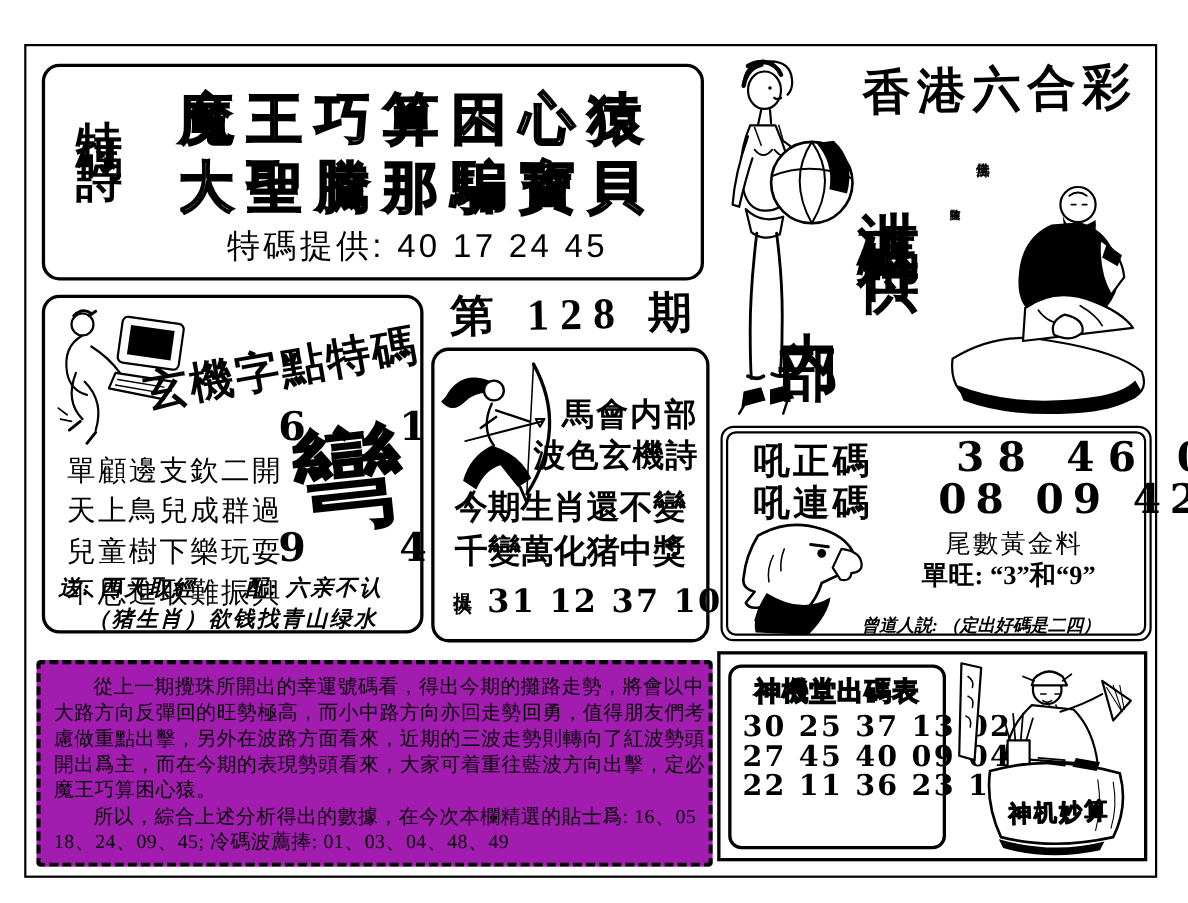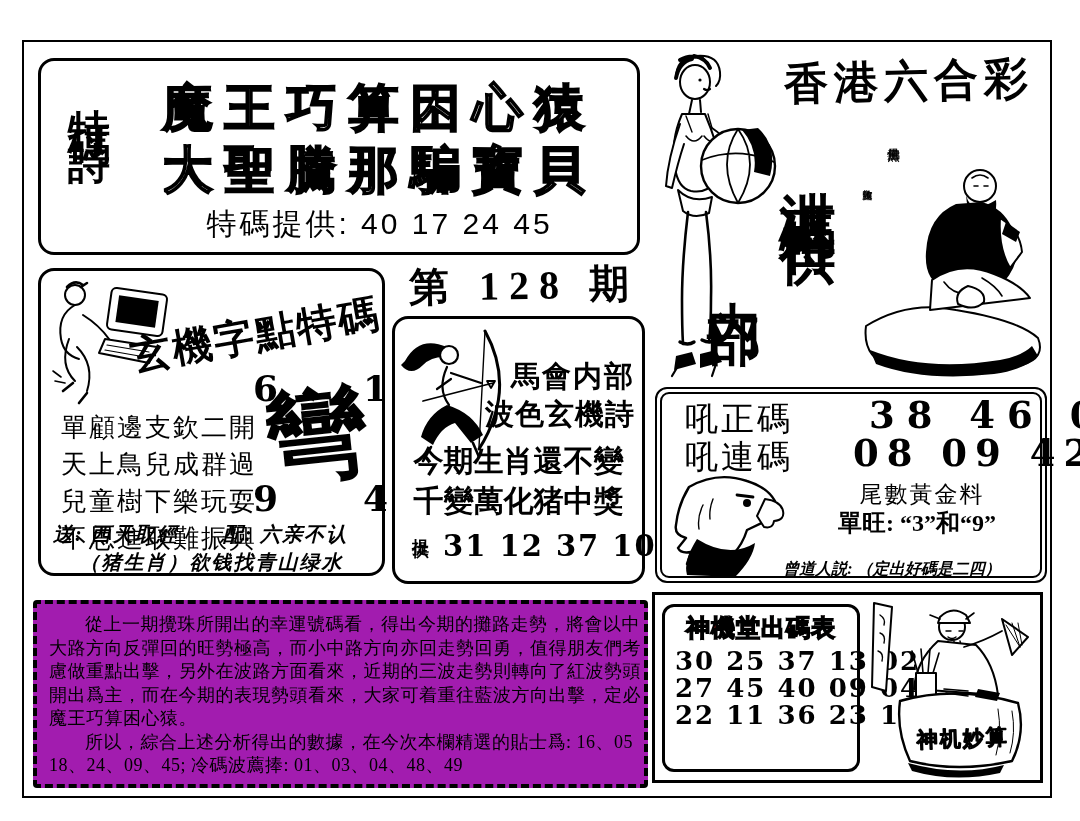--- a/index.html
+++ b/index.html
@@ -62,21 +62,21 @@
   .wave-p2 { left:0; top:162px; width:100%; text-align:center; font-size:30px; font-weight:bold; white-space:nowrap; }
   .wave-provide { left:14px; top:206px; writing-mode:vertical-rl; font-size:17px;
                   font-weight:bold; letter-spacing:4px; }
   .wave-nums { left:48px; top:210px; width:198px; text-align:center; font-size:29px;
                font-weight:bold; font-family:"DejaVu Serif", serif; letter-spacing:2px; white-space:nowrap; }
 
   
   .roar-box { left:655px; top:387px; width:392px; height:196px;
               border:2px solid #000; border-radius:12px; background:#fff; }
   .roar-inner { position:absolute; inset:3px; border:2px solid #000; border-radius:9px; }
-  .roar-label { font-size:33px; font-weight:400; letter-spacing:3px; }
+  .roar-label { font-size:33px; font-weight:700; letter-spacing:3px; }
   .roar-nums  { font-size:37px; font-weight:bold; font-family:"DejaVu Serif", serif; white-space:nowrap; }
   .roar-tail  { left:150px; top:90px; width:230px; text-align:center; font-size:23px; letter-spacing:2px; }
   .roar-odd   { left:140px; top:118px; width:240px; text-align:center; font-size:24px; font-weight:bold; }
   .roar-even  { left:140px; top:147px; width:240px; text-align:center; font-size:24px; font-weight:bold; }
   .roar-master{ left:85px;  top:170px; width:300px; text-align:center; font-size:16px;
                 font-weight:bold; font-style:italic; white-space:nowrap; }
 
   
   .ana-box { left:33px; top:600px; width:615px; height:188px;
              border:4px dashed #000; border-radius:4px; padding:9px 12px; background:#a21caf; }

